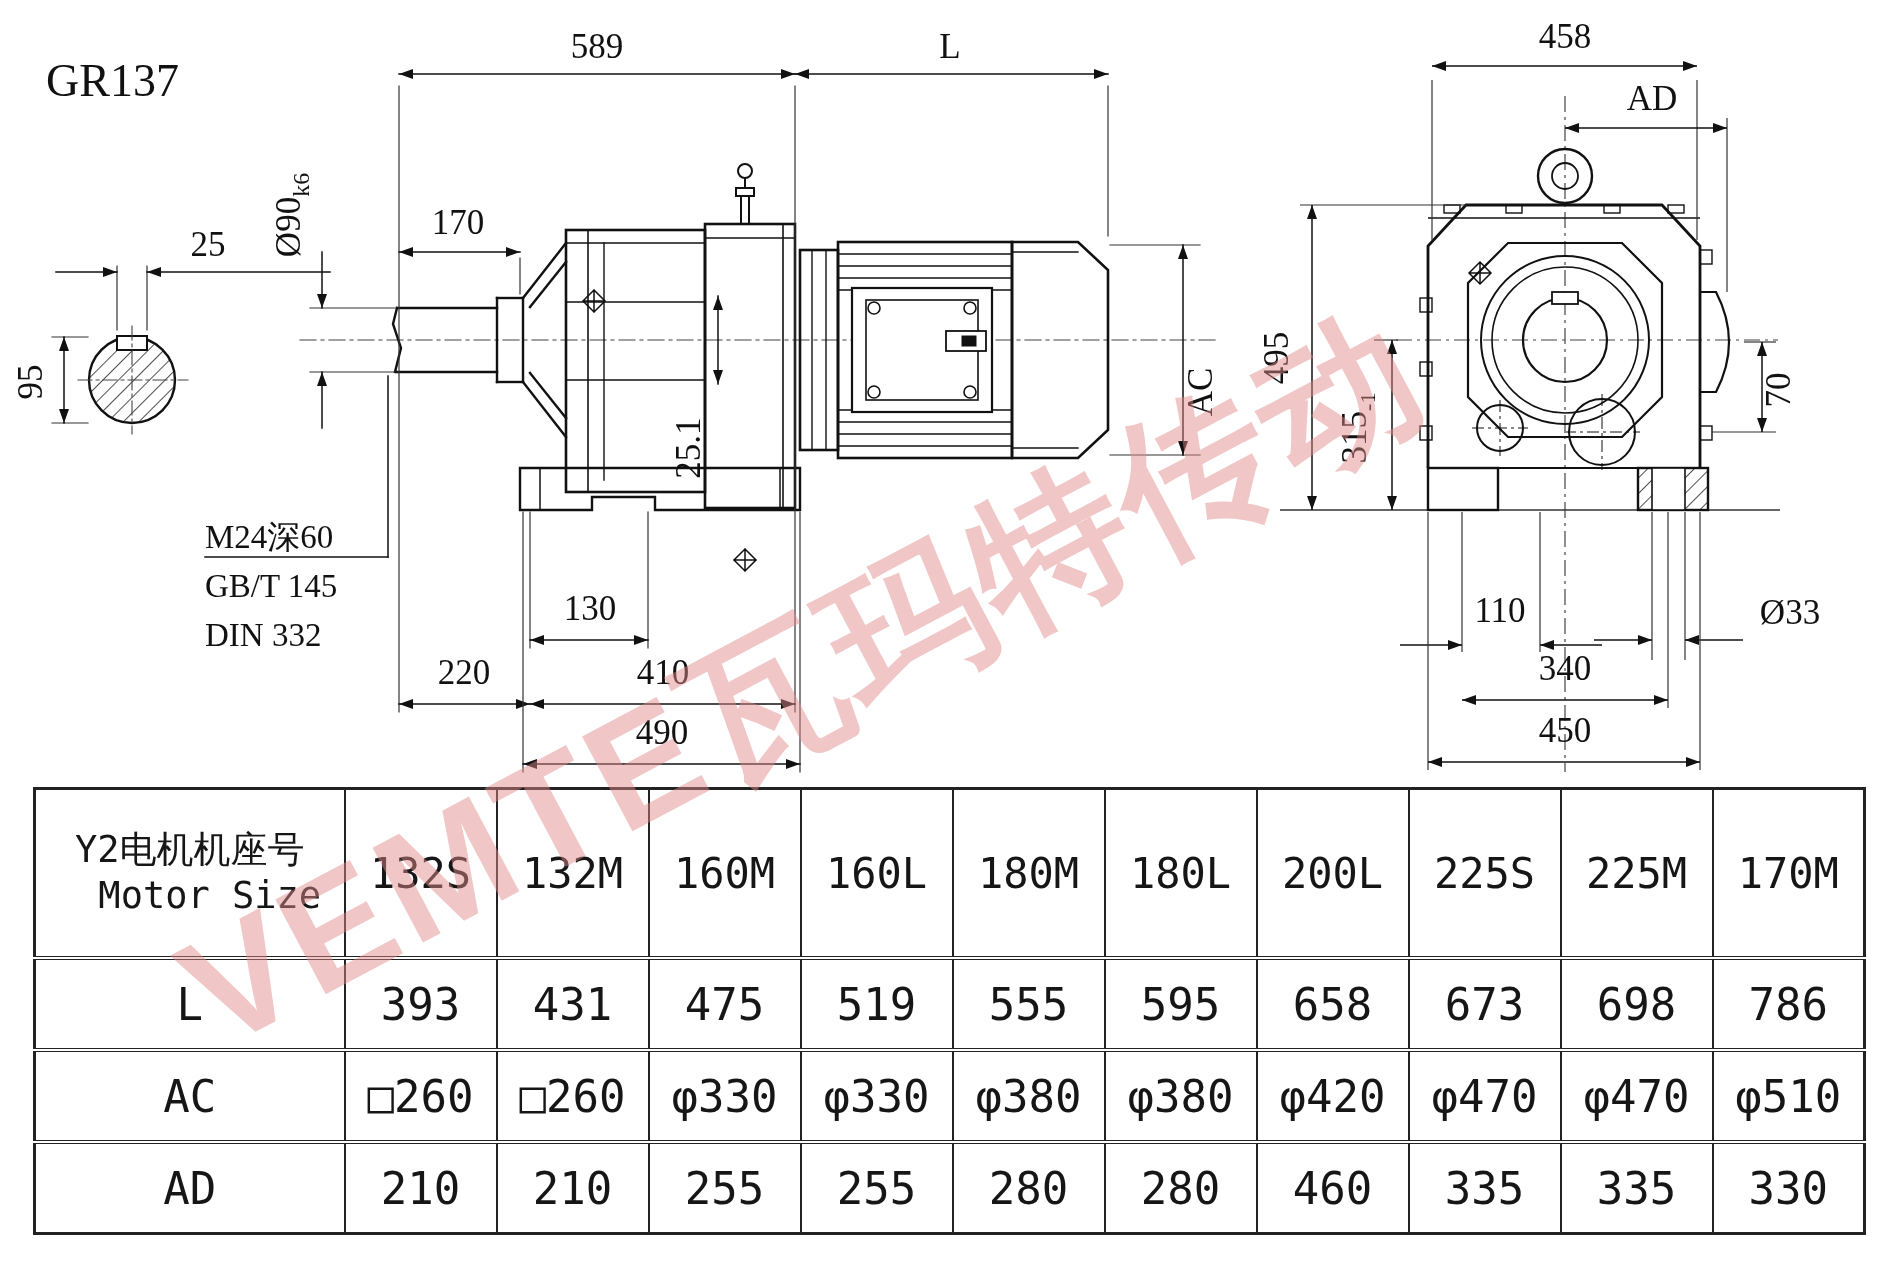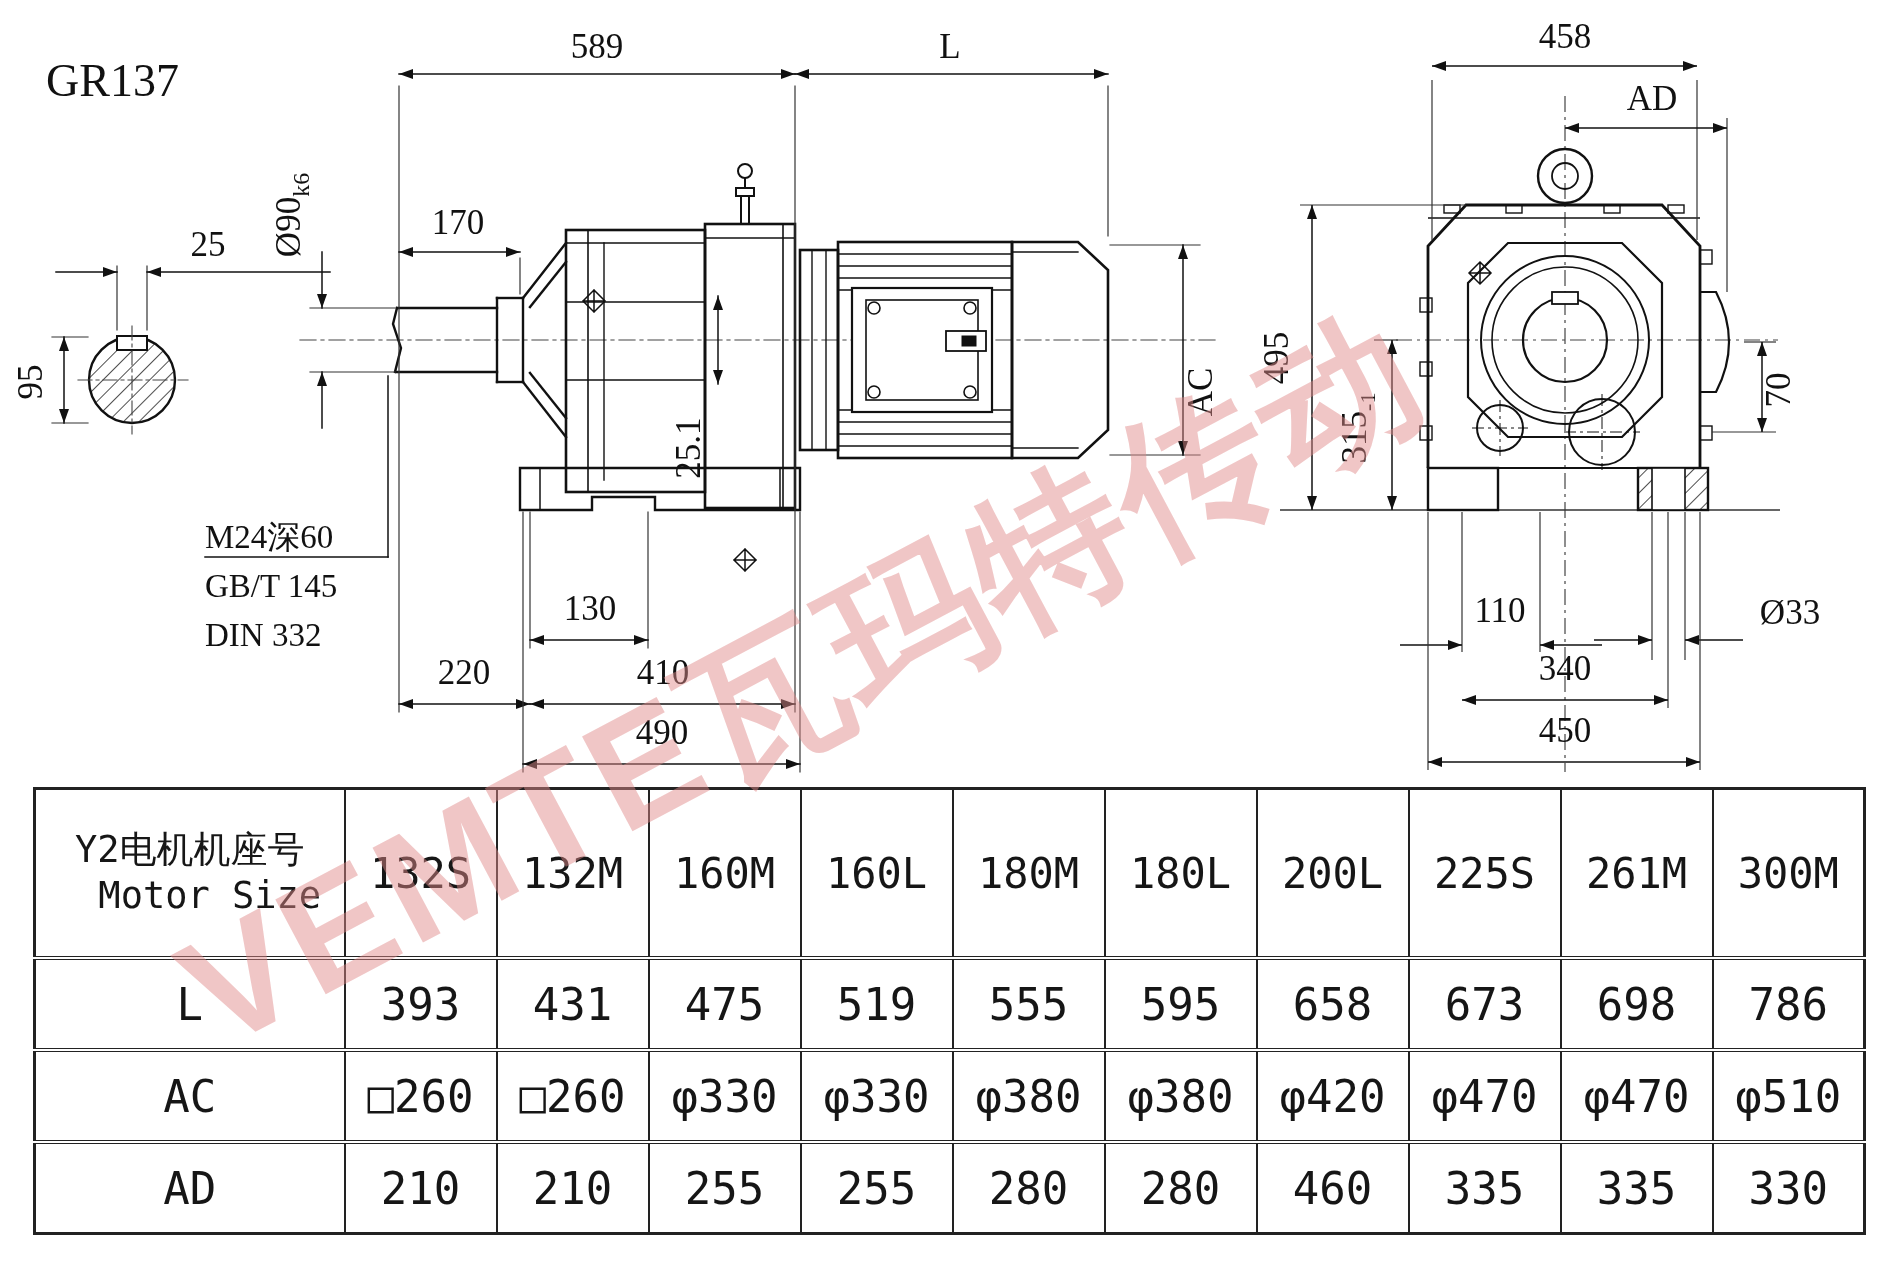--- a/index.html
+++ b/index.html
@@ -345,22 +345,22 @@
         <div class="en">Motor Size</div>
       </td>
       <td>132S</td>
       <td>132M</td>
       <td>160M</td>
       <td>160L</td>
       <td>180M</td>
       <td>180L</td>
       <td>200L</td>
       <td>225S</td>
-      <td>261M</td>
-      <td>300M</td>
+      <td>225M</td>
+      <td>170M</td>
     </tr>
     <tr class="vals">
       <td class="rowlab">L</td>
       <td>393</td>
       <td>431</td>
       <td>475</td>
       <td>519</td>
       <td>555</td>
       <td>595</td>
       <td>658</td>

